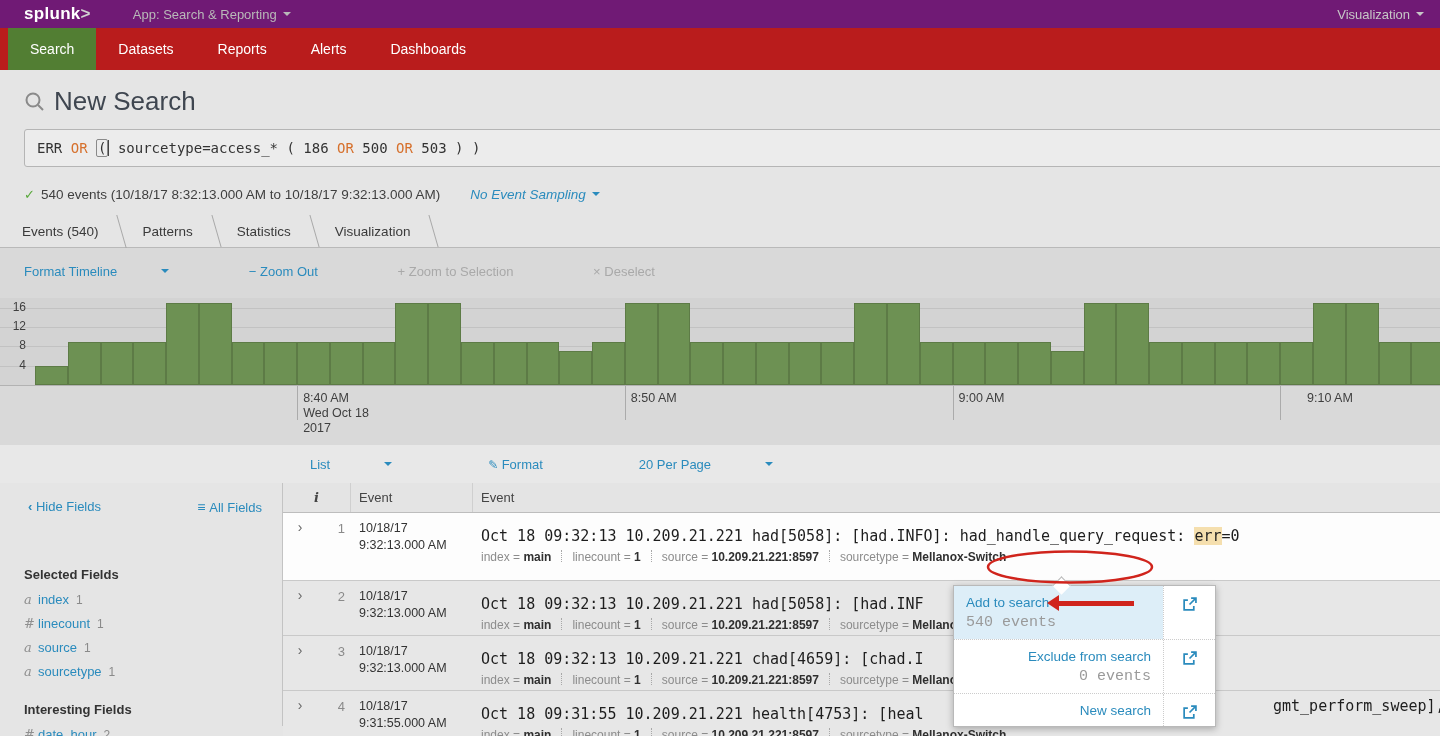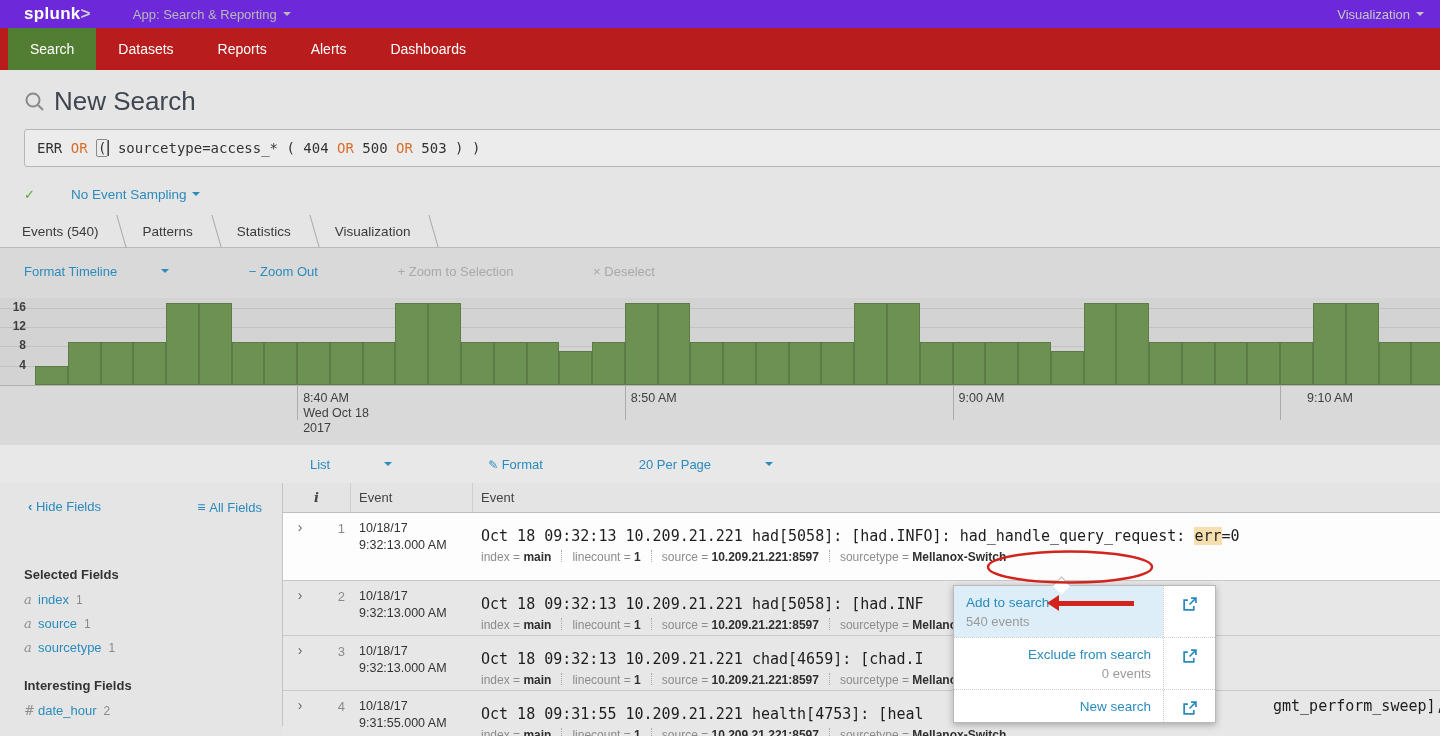--- a/index.html
+++ b/index.html
@@ -1,20 +1,20 @@
 <!DOCTYPE html>
 <html><head>
 <meta charset="utf-8">
 <style>
   * { margin:0; padding:0; box-sizing:border-box; }
   html,body { width:1440px; height:736px; overflow:hidden; background:#e5e5e5;
               font-family:"Liberation Sans", sans-serif; }
 
   
-  .topbar { height:28px; background:#6d28d9; display:flex; align-items:center; }
+  .topbar { height:28px; background:#701a75; display:flex; align-items:center; }
   .logo { margin-left:24px; font-size:17px; font-weight:bold; color:#fff; letter-spacing:.3px; }
   .logo .gt { color:#d0d0d0; font-weight:bold; }
   .app-menu { margin-left:42px; color:#b9b9b9; font-size:13px; cursor:default; }
   .user-menu { margin-left:auto; margin-right:16px; color:#c7c7c7; font-size:13px; }
   .caret { display:inline-block; width:0; height:0; border:4px solid transparent;
            border-top-color:currentColor; margin-left:6px; vertical-align:-1px; }
 
   
   .navbar { height:42px; background:#b91c1c; display:flex; padding-left:8px; }
   .nav-item { color:#fff; font-size:14px; line-height:42px; padding:0 22px; }
@@ -29,21 +29,21 @@
                 border:1px solid #b5b5b5; border-radius:3px; line-height:36px;
                 padding-left:12px; font-family:"DejaVu Sans Mono", monospace;
                 font-size:14px; color:#333; white-space:pre; }
   .q-keyword { color:#d6702c; }
   .q-paren-box { border:1px solid #8a8a8a; border-radius:2px; padding:0 1px; }
   .q-cursor { display:inline-block; width:1px; height:16px; background:#444; vertical-align:-3px; }
 
   .result-bar { margin:14px 0 0 24px; height:26px; font-size:13.5px; color:#3f3f3f;
                 display:flex; align-items:center; }
   .icon-check::before { content:"✓"; color:#58a83a; margin-right:6px; font-size:13px; }
-  .sampling { color:#2a8bbd; margin-left:30px; }
+  .sampling { color:#2a8bbd; margin-left:30px;font-style:italic; }
 
   
   .tabs { display:flex; padding-left:8px; height:33px; margin-top:8px; border-bottom:1px solid #b9b9b9; }
   .tab { position:relative; line-height:33px; font-size:13.5px; color:#3a3a3a; padding:0 30px 0 14px; }
   .tab::after { content:""; position:absolute; right:6px; top:0; height:32px; width:1px;
                 background:#a8a8a8; transform:skewX(16deg); }
   .tab.active::after { height:40px; top:0; }
 
   
   .timeline { background:#d9d9d9; height:197px; position:relative; }
@@ -52,21 +52,21 @@
   .tl-link { color:#2a8bbd; }
   .tl-disabled { color:#a9a9a9; }
   .icon-minus::before { content:"− "; }
   .icon-plus::before { content:"+ "; }
   .icon-x::before { content:"× "; }
 
   .chart { position:relative; margin-top:14px; height:88px; background:#d3d3d3;
            border-bottom:1px solid #b2b2b2; overflow:hidden; }
   .gridline { position:absolute; left:0; right:0; height:1px; background:#c2c2c2; }
   .ytick { position:absolute; left:0; width:26px; text-align:right; font-size:12px;
-           font-weight:bold; color:#3f3f3f; margin-top:-8px; }
+           font-weight:normal; color:#3f3f3f; margin-top:-8px; }
   .bar { position:absolute; bottom:0; background:#6d9153; border:1px solid #5d7b46; }
   .axis { position:relative; height:56px; }
   .xtick-line { position:absolute; top:0; width:1px; height:34px; background:#ababab; }
   .xtick-label { position:absolute; top:5px; font-size:12.5px; color:#3f3f3f; line-height:15px; white-space:pre; }
 
   
   .results-toolbar { height:38px; background:#e8e8e8; display:flex; align-items:center;
                      padding-left:310px; font-size:13px; }
   .results-toolbar span { margin-right:48px; color:#2a8bbd; }
   .icon-pencil::before { content:"✎ "; font-size:12px; }
@@ -111,21 +111,21 @@
   
   .popup { position:absolute; left:953px; top:585px; width:263px; background:#fff;
            border:1px solid #b9b9b9; box-shadow:0 2px 7px rgba(0,0,0,.28); z-index:10; }
   .popup-caret { position:absolute; top:-7px; left:101px; width:13px; height:13px; background:#fff;
                  border-left:1px solid #b9b9b9; border-top:1px solid #b9b9b9; transform:rotate(45deg); }
   .menu-row { display:flex; }
   .menu-row + .menu-row { border-top:1px dotted #ccc;text-align:right; }
   .menu-label { flex:1; padding:9px 12px 8px; }
   .menu-row.selected .menu-label { background:#ddeef8; }
   .menu-title { color:#2a8bbd; font-size:13.5px; }
-  .menu-sub { color:#9a9a9a; font-size:13px; margin-top:4px; }
+  .menu-sub { color:#9a9a9a; font-size:15px; margin-top:4px;font-family:Liberation Mono, monospace; }
   .menu-icon { width:52px; border-left:1px dotted #ccc; display:flex; justify-content:center; padding-top:11px; }
 
   
   .red-ellipse { position:absolute; left:985px; top:549px; z-index:12; pointer-events:none; }
   .red-arrow { position:absolute; left:1049px; top:597px; z-index:12; pointer-events:none; }
   .red-arrow .shaft { position:absolute; left:9px; top:4px; width:76px; height:5px; background:#d0241c; }
   .red-arrow .head { position:absolute; left:-2px; top:-2px; width:0; height:0;
                      border:8px solid transparent; border-right:12px solid #d0241c; border-left:none; }
 </style>
 </head>
@@ -148,24 +148,25 @@
 <div class="search-title">
   <span class="mag-icon">
     <svg width="22" height="22" viewBox="0 0 22 22">
         <circle cx="9" cy="9" r="6.5" fill="none" stroke="#8a8a8a" stroke-width="2"></circle>
         <line x1="14" y1="14" x2="19" y2="19" stroke="#8a8a8a" stroke-width="2"></line>
       </svg>
   </span>
   <h1>New Search</h1>
 </div>
 
-<div class="search-box" id="query-box"><span>ERR </span><span class="q-keyword">OR</span><span> </span><span class="q-paren-box">(</span><span class="q-cursor"></span><span> sourcetype=access_* ( 404 </span><span class="q-keyword">OR</span><span> 500 </span><span class="q-keyword">OR</span><span> 503 ) )</span></div>
+<div class="search-box" id="query-box"><span>ERR </span><span class="q-keyword">OR</span><span> </span><span class="q-paren-box">(</span><span class="q-cursor"></span><span> sourcetype=access_* ( 186 </span><span class="q-keyword">OR</span><span> 500 </span><span class="q-keyword">OR</span><span> 503 ) )</span></div>
 
 <div class="result-bar">
   <span class="icon-check"></span>
+  <span>540 events (10/18/17 8:32:13.000 AM to 10/18/17 9:32:13.000 AM)</span>
   <span class="sampling"><span>No Event Sampling</span><span class="caret"></span></span>
 </div>
 
 <div class="tabs" id="tabs">
     <div class="tab active">Events (540)</div>
     <div class="tab">Patterns</div>
     <div class="tab">Statistics</div>
     <div class="tab">Visualization</div>
   </div>
 
@@ -251,20 +252,21 @@
 
 <div class="content">
   <div class="sidebar">
     <div class="fields-header">
       <span class="icon-chevleft"><span>Hide Fields</span></span>
       <span class="icon-listmenu"><span>All Fields</span></span>
     </div>
     <div class="fields-heading">Selected Fields</div>
     <div id="selected-fields">
         <div class="field-item"><span class="field-prefix">a</span><span class="field-link">index</span><span class="field-count">1</span></div>
+        <div class="field-item"><span class="field-prefix">#</span><span class="field-link">linecount</span><span class="field-count">1</span></div>
         <div class="field-item"><span class="field-prefix">a</span><span class="field-link">source</span><span class="field-count">1</span></div>
         <div class="field-item"><span class="field-prefix">a</span><span class="field-link">sourcetype</span><span class="field-count">1</span></div>
       </div>
     <div class="fields-heading second">Interesting Fields</div>
     <div id="interesting-fields">
         <div class="field-item"><span class="field-prefix">#</span><span class="field-link">date_hour</span><span class="field-count">2</span></div>
       </div>
   </div>
 
   <div class="events">

